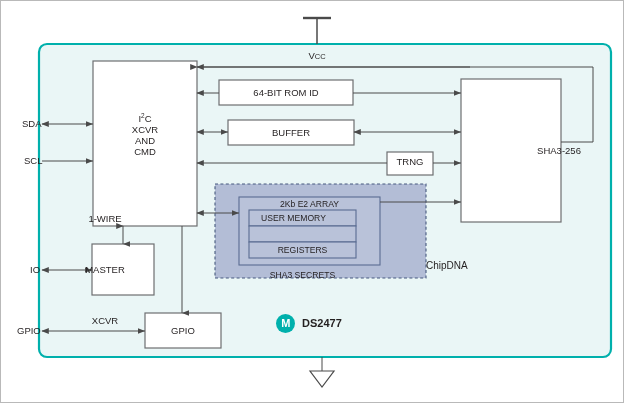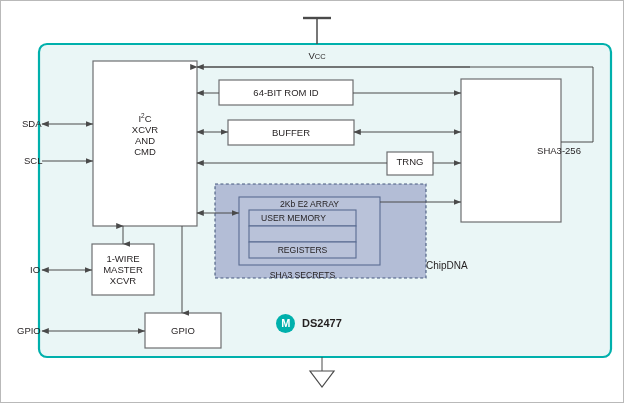--- a/index.html
+++ b/index.html
@@ -190,21 +190,21 @@
   </div>
 
   <div class="center-abs blk-label" style="left:219px; top:80px; width:134px; height:25px;border-radius:8px;">64-BIT ROM ID</div>
 
   <div class="center-abs blk-label" style="left:228px; top:120px; width:126px; height:25px;">BUFFER</div>
 
   <div class="center-abs blk-label" style="left:387px; top:152px; width:46px; height:18px;">TRNG</div>
 
   <div class="center-abs blk-label" style="left:461px; top:79px; width:100px; height:143px;margin-left:48px;">SHA3-256</div>
 
-  <div class="center-abs" style="left:92px; top:244px; width:62px; height:51px; flex-direction:column;">
+  <div class="center-abs" style="left:74px; top:244px; width:62px; height:51px; flex-direction:column;gap:40px;">
     <div class="blk-label">1-WIRE</div>
     <div class="blk-label">MASTER</div>
     <div class="blk-label">XCVR</div>
   </div>
 
   <div class="center-abs blk-label" style="left:145px; top:313px; width:76px; height:35px;">GPIO</div>
 
   <div class="center-abs blk-label" style="left:239px; top:197px; width:141px; height:14px; font-size:8.6px;">2Kb E2 ARRAY</div>
   <div class="center-abs blk-label" style="left:249px; top:210px; width:89px; height:16px; font-size:8.6px;">USER MEMORY</div>
   <div class="center-abs blk-label" style="left:249px; top:226px; width:107px; height:16px; font-size:8.6px;margin-top:41px;">SHA3 SECRETS</div>

